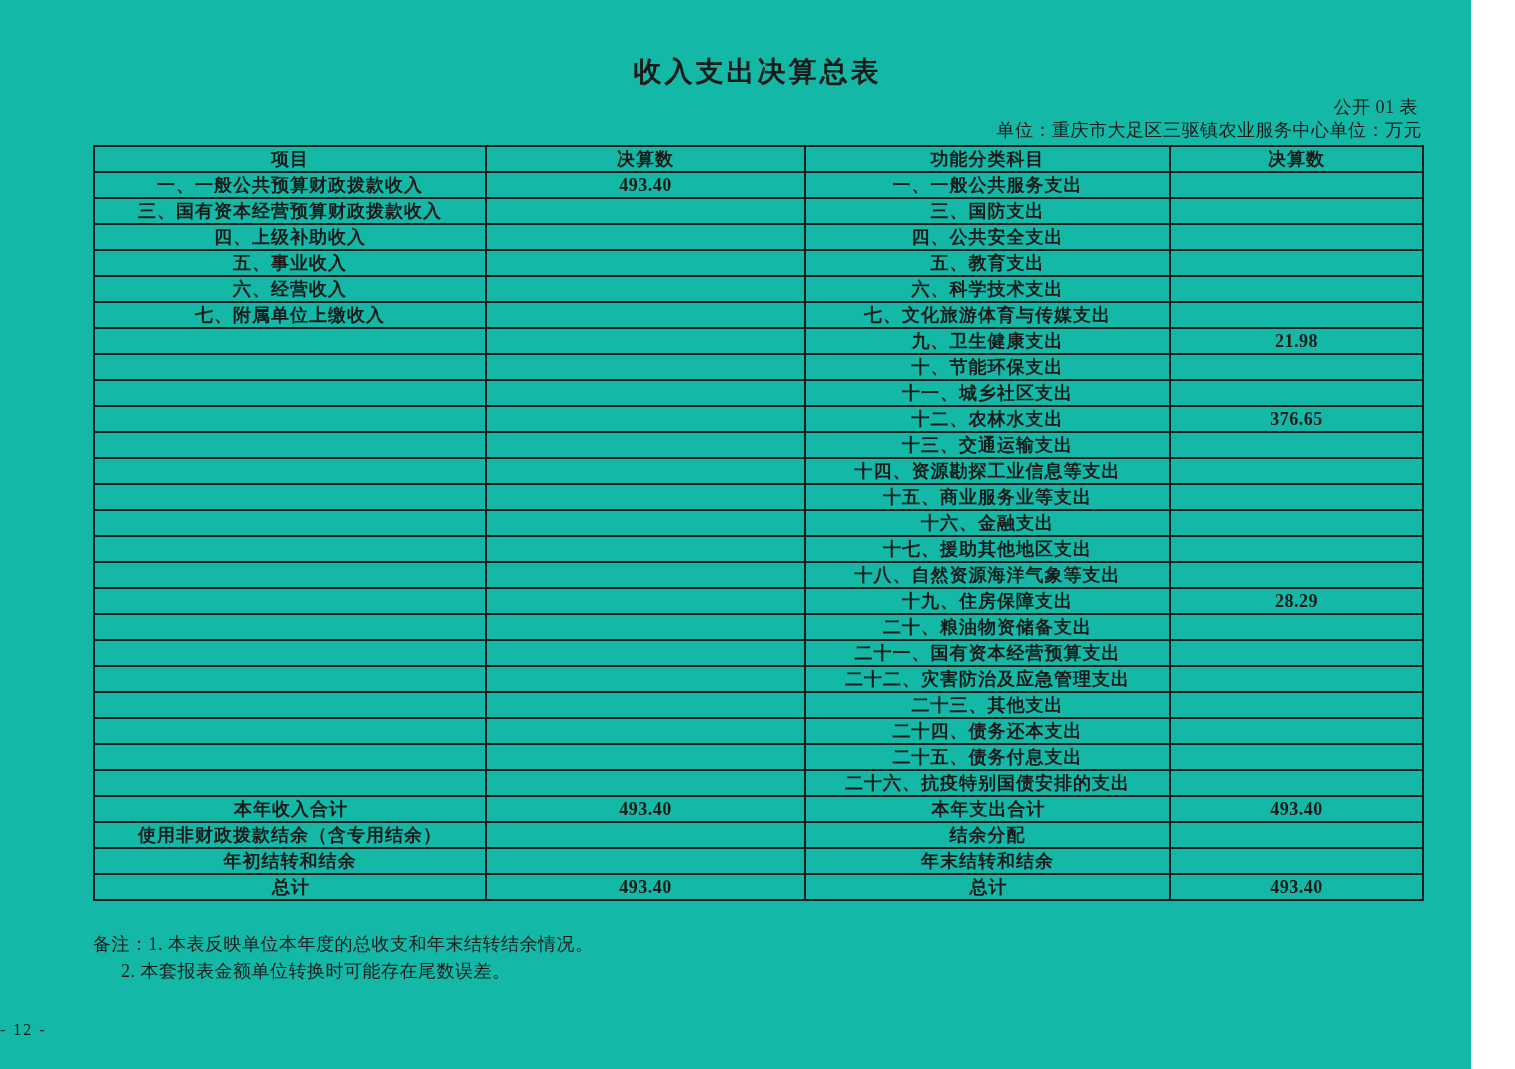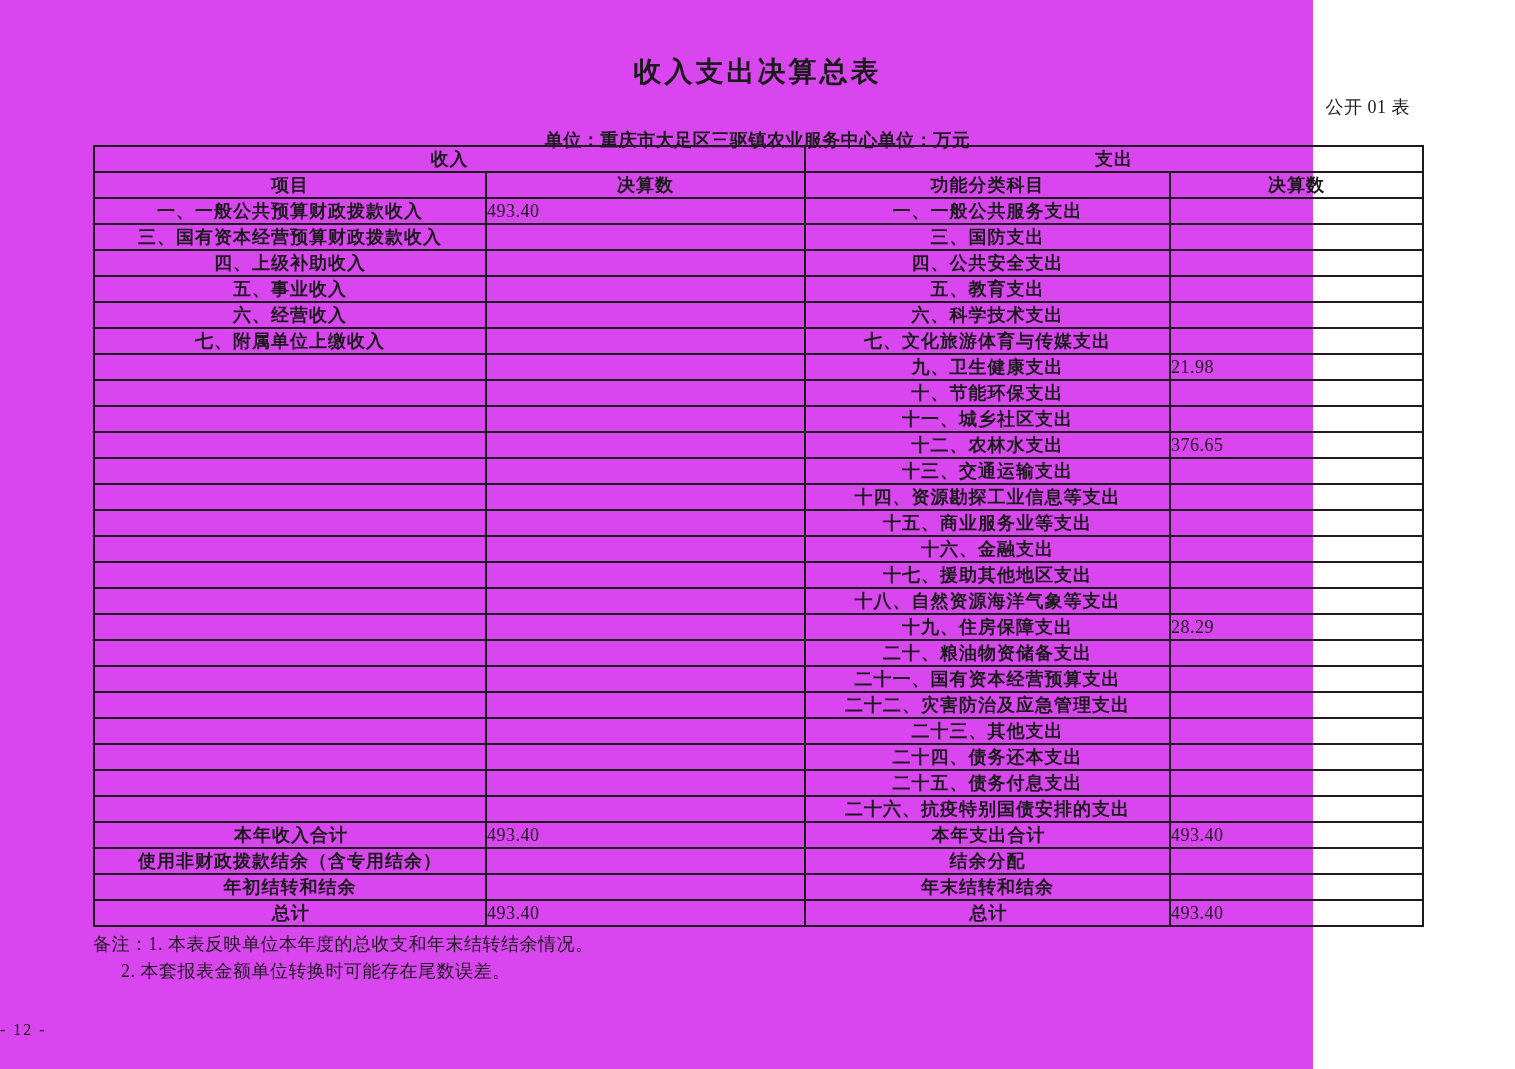--- a/index.html
+++ b/index.html
@@ -4,36 +4,36 @@
 <style>
   * { box-sizing: border-box; }
   html, body {
     margin: 0; padding: 0;
     background: #ffffff;
     width: 1515px; height: 1069px;
     font-family: "Liberation Serif", "DejaVu Serif", serif;
     color: #1a1a1a;
     overflow: hidden;
   }
-  .page { position: relative; width: 1313px; height: 1069px; background: #d946ef; }
+  .page { position: relative; width: 1471px; height: 1069px; background: #14b8a6; }
   .content { position: absolute; left: 93px; top: 0; width: 1329px; }
 
   .title {
     position: absolute; top: 53px; left: 0; width: 100%;
     text-align: center; font-size: 28px; font-weight: 700;
     letter-spacing: 3px;
   }
   .table-code {
-    position: absolute; top: 95px; right: 12px;
+    position: absolute; top: 95px; right: 4px;
     font-size: 18px; letter-spacing: 0.5px;
   }
   .unit-row {
-    position: absolute; top: 128px; left: 0; width: 100%;
-    display: flex; justify-content: center;
-    font-size: 18px; letter-spacing: 0.5px; font-weight: bold;
+    position: absolute; top: 118px; left: 0; width: 100%;
+    display: flex; justify-content: flex-end;
+    font-size: 18px; letter-spacing: 0.5px;
   }
 
   table.budget {
     position: absolute; top: 145px; left: 0;
     width: 1329px;
     border-collapse: collapse;
     table-layout: fixed;
   }
   table.budget th, table.budget td {
     border: 2px solid #1c1c1c;
@@ -50,25 +50,26 @@
     letter-spacing: 1px;
   }
   td.item-cell {
     text-align: center;
     padding-left: 3px;
     font-weight: 700;
     letter-spacing: 1px;
   }
   td.item-cell.centered { text-align: center; padding-left: 2px; }
   td.value-cell {
-    text-align: left;
+    text-align: center;
     padding-right: 6px;
-    font-weight: 400;
+    font-weight: 700;
     font-size: 17px;
     letter-spacing: 0.5px;
+    border-radius: 13px;
   }
 
   .notes {
     position: absolute; top: 931px; left: 0;
     font-size: 18px; line-height: 27px; letter-spacing: 0.5px;
   }
   .note-indent { padding-left: 28px; }
 
   .page-number {
     position: absolute; top: 1021px; left: 0; width: 1515px;
@@ -92,24 +93,20 @@
 
     <table class="budget">
       <colgroup>
         <col style="width:392px">
         <col style="width:319px">
         <col style="width:365px">
         <col style="width:253px">
       </colgroup>
       <thead>
         <tr>
-          <th colspan="2">收入</th>
-          <th colspan="2">支出</th>
-        </tr>
-        <tr>
           <th>项目</th>
           <th>决算数</th>
           <th>功能分类科目</th>
           <th>决算数</th>
         </tr>
       </thead>
       <tbody id="table-body">
           <tr>
             <td class="item-cell">一、一般公共预算财政拨款收入</td>
             <td class="value-cell">493.40</td>

